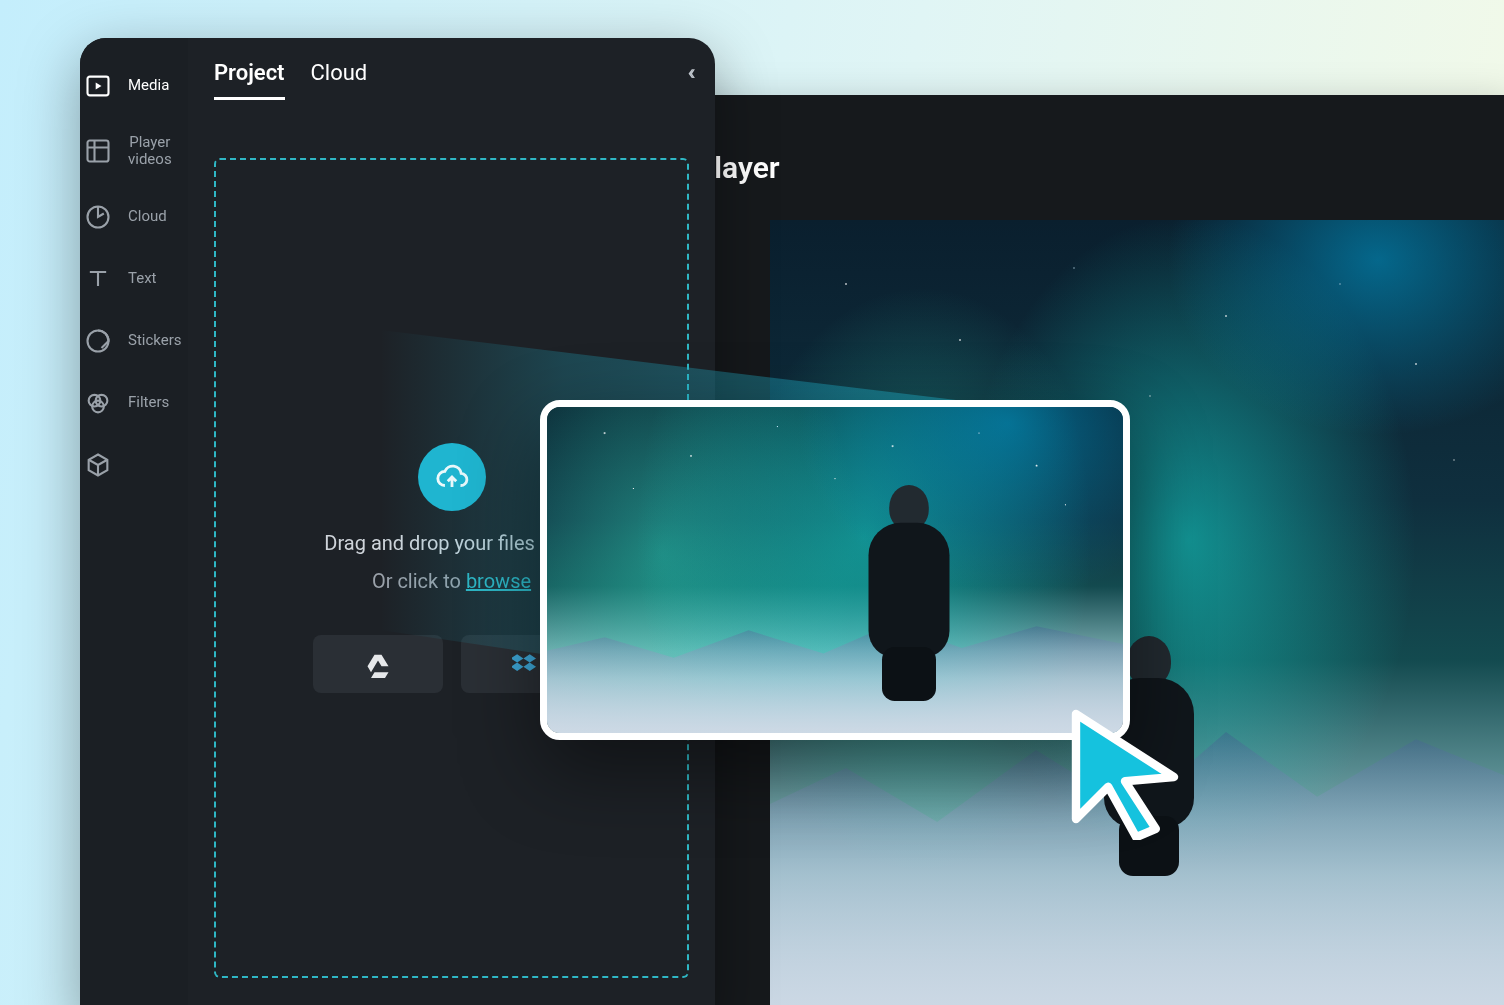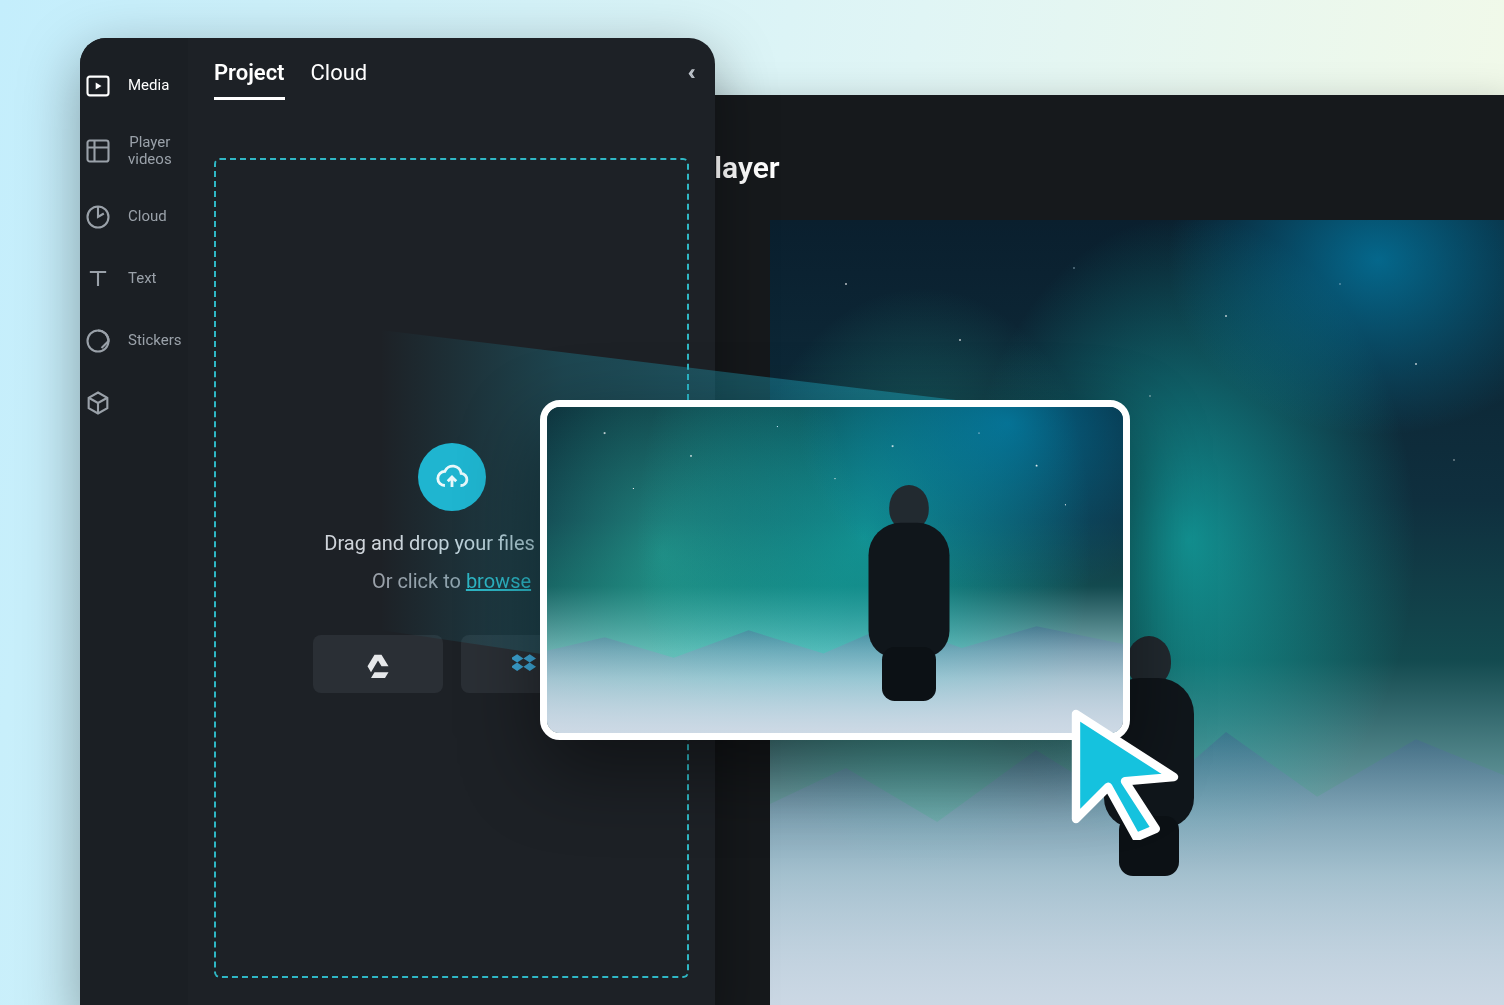--- a/index.html
+++ b/index.html
@@ -267,20 +267,28 @@
           <path d="M5 6h14M12 6v12"></path>
         </svg>
       <span>Text</span>
     </div>
     <div class="sidebar-item">
       <svg viewBox="0 0 24 24">
           <circle cx="12" cy="12" r="9"></circle>
           <path d="M12 3a9 9 0 0 1 9 9l-6 6"></path>
         </svg>
       <span>Stickers</span>
+    </div>
+    <div class="sidebar-item">
+      <svg viewBox="0 0 24 24">
+          <circle cx="9" cy="10" r="5"></circle>
+          <circle cx="15" cy="10" r="5"></circle>
+          <circle cx="12" cy="15" r="5"></circle>
+        </svg>
+      <span>Filters</span>
     </div>
     <div class="sidebar-item">
       <svg viewBox="0 0 24 24">
           <path d="M12 3l8 4.5v9L12 21l-8-4.5v-9z"></path>
           <path d="M4 7.5l8 4.5 8-4.5M12 12v9"></path>
         </svg>
     </div>
   </div>
 
   <div class="media-panel">

